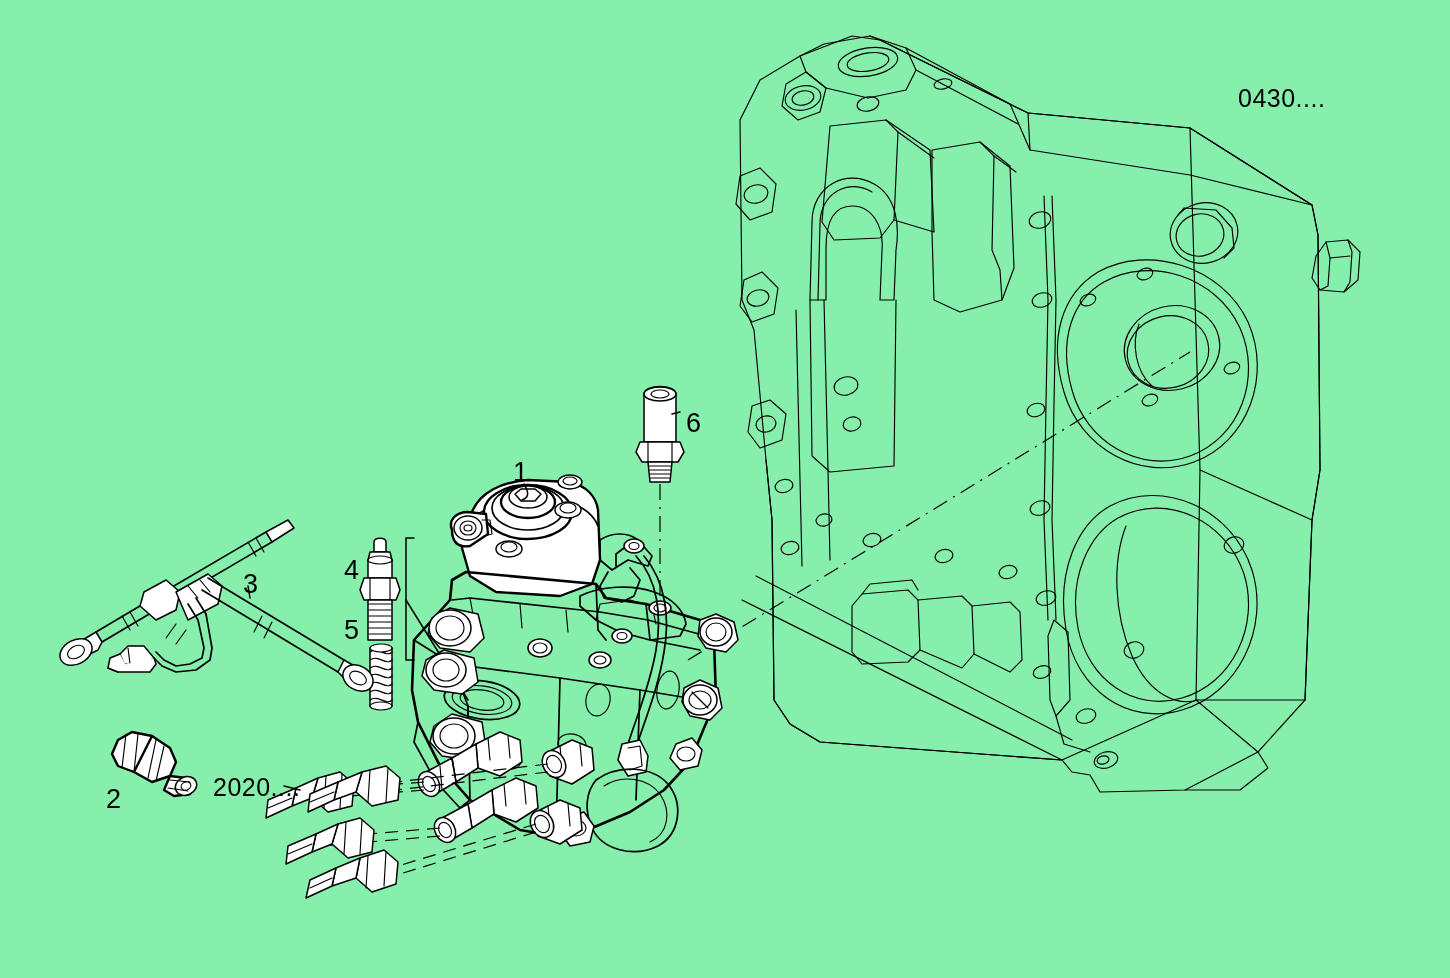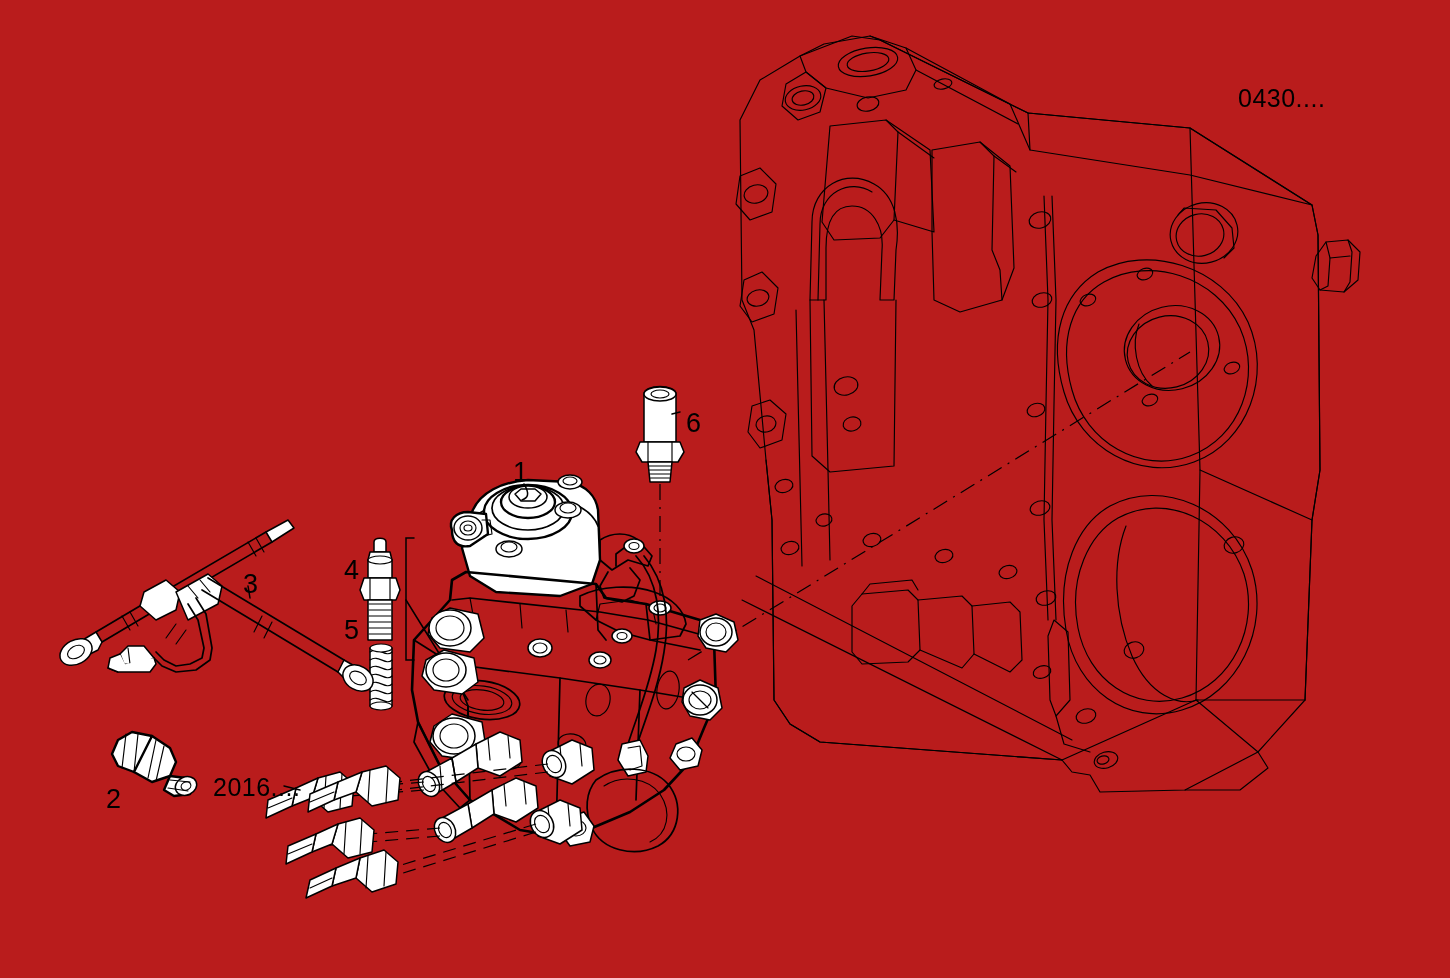--- a/index.html
+++ b/index.html
@@ -1,18 +1,18 @@
 <!DOCTYPE html>
 <html><head>
 <meta charset="utf-8">
 <style>
   html,body{margin:0;padding:0;background:#ffffff;}
   body{width:1450px;height:978px;overflow:hidden;
        font-family:"Liberation Sans","DejaVu Sans",sans-serif;}
-  #sheet{position:relative;width:1450px;height:978px;background:#b91c1c;}
+  #sheet{position:relative;width:1450px;height:978px;background:#86efac;}
   #art{position:absolute;left:0;top:0;width:1450px;height:978px;}
   .lbl{position:absolute;color:#000;font-size:27px;line-height:1;
        font-family:"Liberation Sans","DejaVu Sans",sans-serif;
        white-space:nowrap;font-weight:400;}
   .ref{font-size:25px;letter-spacing:.5px;}
 </style>
 </head>
 <body>
 
 <div id="sheet">
@@ -422,21 +422,21 @@
   </g>
 
   <path class="ld" d="M524 484 C530 494 528 498 522 500"></path>
   <path class="ld" d="M680 412 L672 414"></path>
   <path class="ld" d="M248 586 L250 598"></path>
   <path class="ld" d="M284 786 L300 790"></path>
 </svg>
 
 <div class="lbl ref" style="left:1238px;top:86px;">0430....</div>
 
-<div class="lbl ref" style="left:213px;top:775px;">2016....</div>
+<div class="lbl ref" style="left:213px;top:775px;">2020....</div>
 
 <div class="lbl" style="left:513px;top:459px;">1</div>
 
 <div class="lbl" style="left:106px;top:786px;">2</div>
 
 <div class="lbl" style="left:243px;top:571px;">3</div>
 
 <div class="lbl" style="left:344px;top:557px;">4</div>
 
 <div class="lbl" style="left:344px;top:617px;">5</div>

